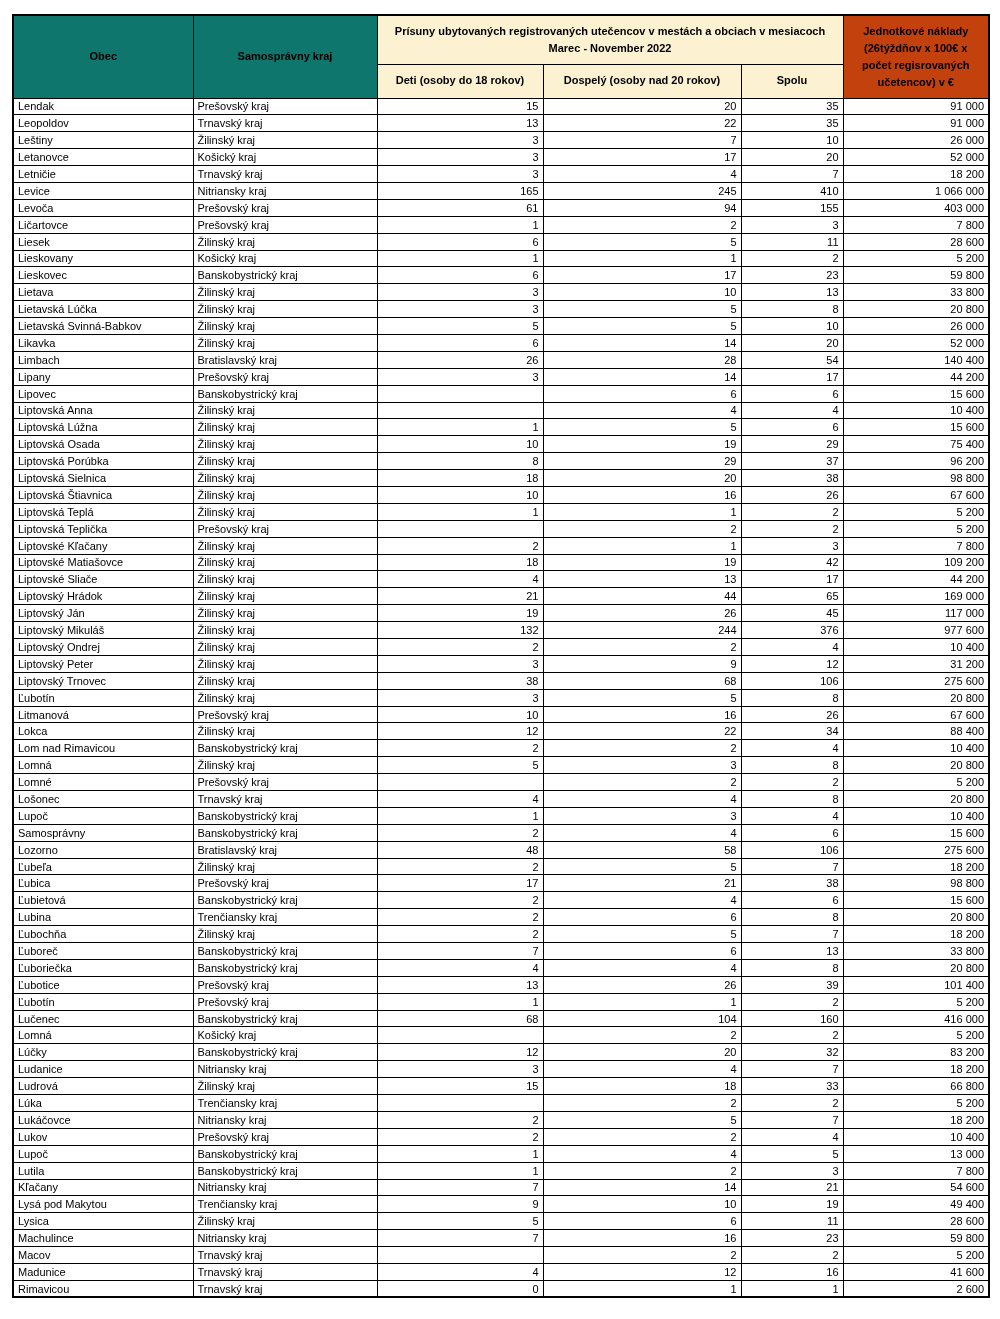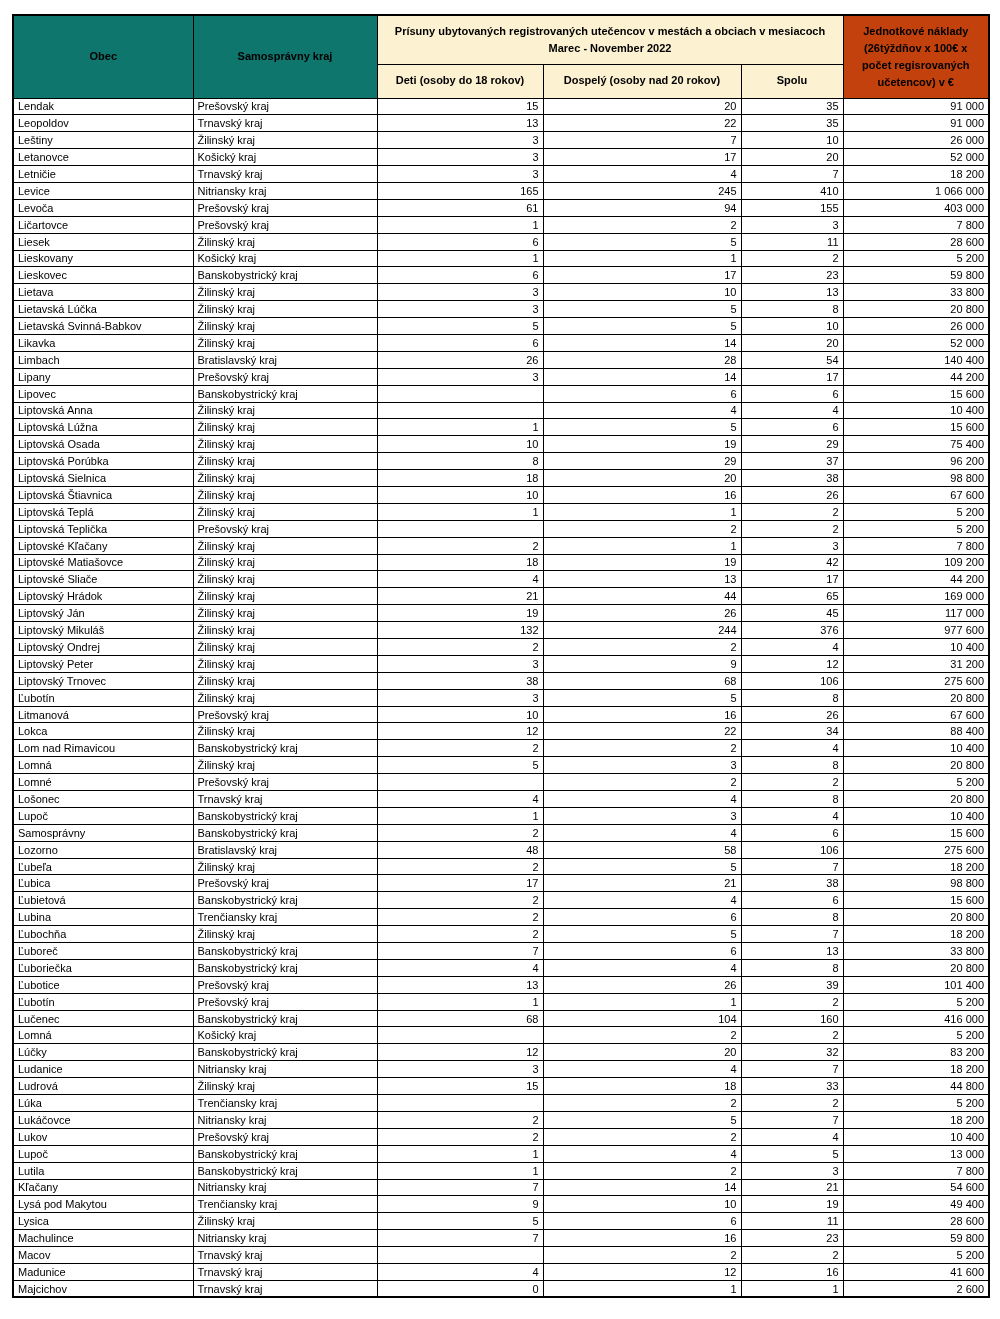--- a/index.html
+++ b/index.html
@@ -547,21 +547,21 @@
           <td class="num">4</td>
           <td class="num">7</td>
           <td class="num">18 200</td>
         </tr>
         <tr>
           <td class="txt">Ludrová</td>
           <td class="txt">Žilinský kraj</td>
           <td class="num">15</td>
           <td class="num">18</td>
           <td class="num">33</td>
-          <td class="num">44 800</td>
+          <td class="num">66 800</td>
         </tr>
         <tr>
           <td class="txt">Lúka</td>
           <td class="txt">Trenčiansky kraj</td>
           <td class="num"></td>
           <td class="num">2</td>
           <td class="num">2</td>
           <td class="num">5 200</td>
         </tr>
         <tr>
@@ -638,21 +638,21 @@
         </tr>
         <tr>
           <td class="txt">Madunice</td>
           <td class="txt">Trnavský kraj</td>
           <td class="num">4</td>
           <td class="num">12</td>
           <td class="num">16</td>
           <td class="num">41 600</td>
         </tr>
         <tr>
-          <td class="txt">Majcichov</td>
+          <td class="txt">Rimavicou</td>
           <td class="txt">Trnavský kraj</td>
           <td class="num">0</td>
           <td class="num">1</td>
           <td class="num">1</td>
           <td class="num">2 600</td>
         </tr>
       </tbody>
   </table>
 </div>
 

